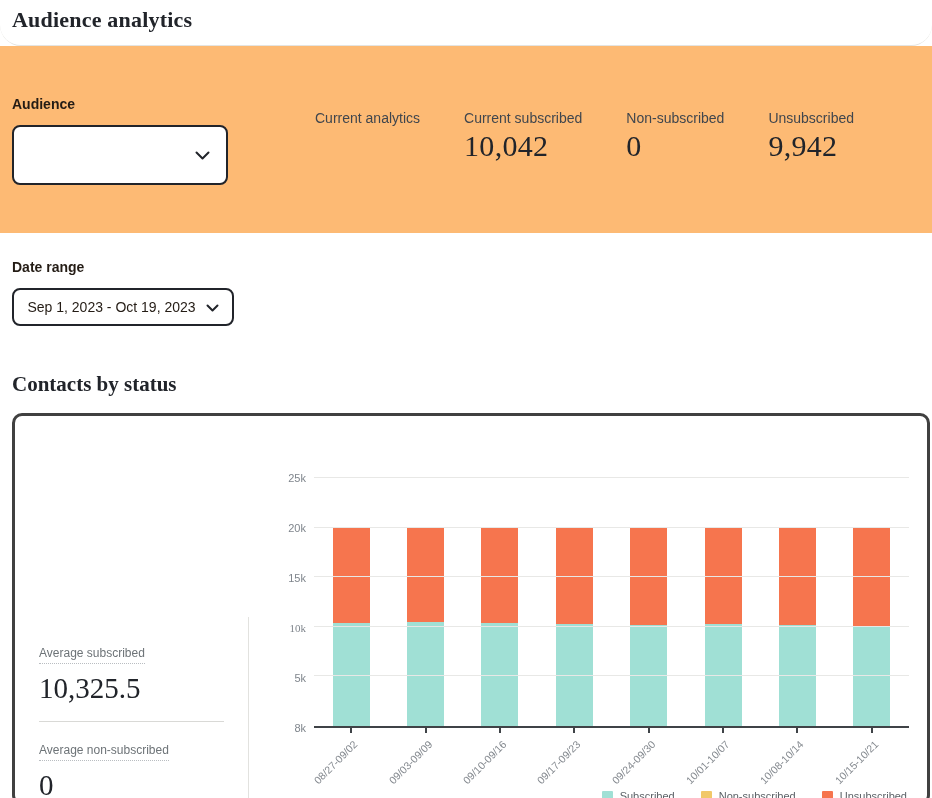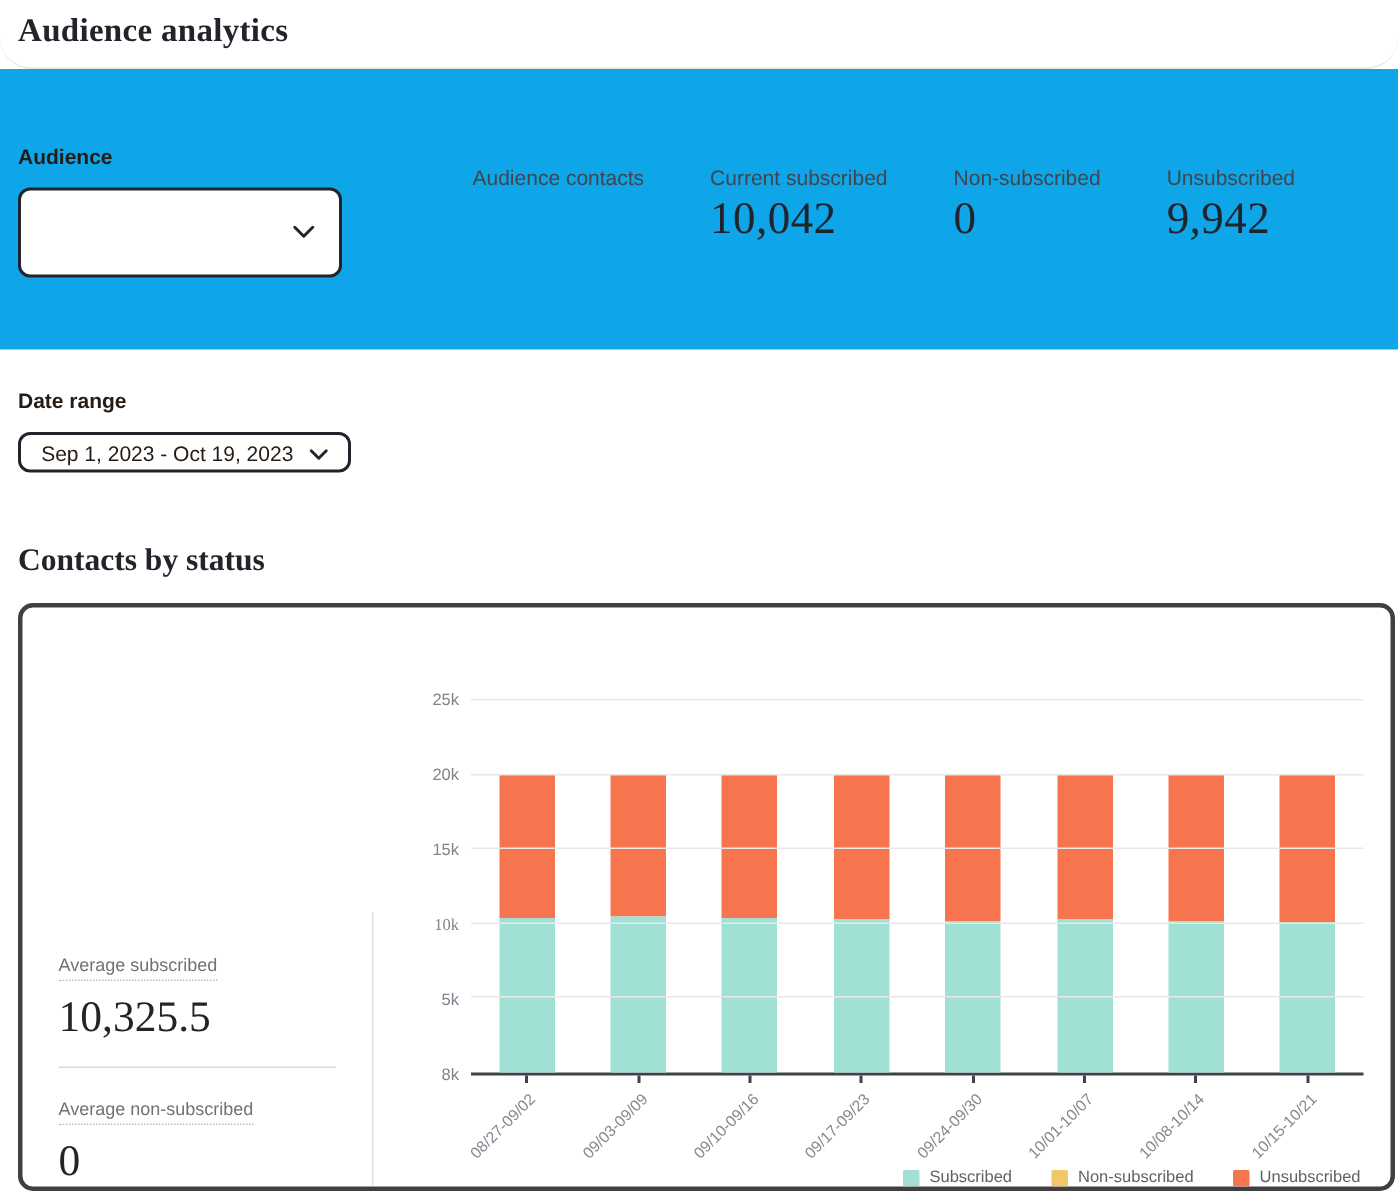--- a/index.html
+++ b/index.html
@@ -3,32 +3,32 @@
 <meta charset="utf-8">
 <style>
   * { box-sizing: border-box; margin: 0; padding: 0; }
   html, body { width: 932px; height: 798px; overflow: hidden; background: #fff;
     font-family: "Liberation Sans", sans-serif; color: #241c15; }
 
   .page-header { padding: 7px 12px 12px; border-bottom: 1px solid #e4e4e1; border-radius: 21px; }
   .page-title { font-family: "Liberation Serif", "DejaVu Serif", serif;
     font-size: 22px; font-weight: 600; letter-spacing: .2px; color: #21242a; }
 
-  .top-panel { background: #0ea5e9; height: 187px; padding: 50px 12px 0; display: flex; align-items: flex-start; }
+  .top-panel { background: #fdba74; height: 187px; padding: 50px 12px 0; display: flex; align-items: flex-start; }
   .field-label { font-size: 14px; font-weight: 700; color: #241c15; margin-bottom: 13px; }
   .audience-select { width: 216px; height: 60px; background: #fff; border: 2px solid #21242a;
     border-radius: 8px; display: flex; align-items: center; justify-content: flex-end;
     padding: 0 16px; cursor: pointer; }
   .stats { display: flex; gap: 44px; margin-left: 87px; padding-top: 14px; }
   .stat-label { font-size: 14px; color: #40464d; margin-bottom: 3px; }
   .stat-value { font-family: "Liberation Serif", "DejaVu Serif", serif; font-size: 30px;
     font-weight: 500; color: #21242a; letter-spacing: .3px; }
 
   .date-section { padding: 26px 12px 0; }
-  .date-button { width: 222px; height: 27px; background: #fff; border: 2px solid #21242a;
+  .date-button { width: 222px; height: 38px; background: #fff; border: 2px solid #21242a;
     border-radius: 8px; display: flex; align-items: center; justify-content: center;
     gap: 10px; font-size: 14px; color: #241c15; cursor: pointer; }
 
   .section-header { padding: 46px 12px 0; }
   .section-title { font-family: "Liberation Serif", "DejaVu Serif", serif; font-size: 21px;
     font-weight: 600; color: #21242a; }
 
   .card { margin: 16px 12px 0 12px; width: 918px; height: 392px; border: 3px solid #404040;
     border-radius: 10px; display: flex; background: #fff; overflow: hidden; align-items: flex-end; }
   .card-left { width: 234px; flex: 0 0 234px; border-right: 1px solid #e2e2df; padding: 26px 24px 0; }
@@ -73,21 +73,21 @@
       <span></span>
       <span>
         <svg width="15" height="9" viewBox="0 0 15 9">
             <polyline points="1.5,1.5 7.5,7.5 13.5,1.5" fill="none" stroke="#21242a" stroke-width="2" stroke-linecap="round" stroke-linejoin="round"></polyline>
           </svg>
       </span>
     </div>
   </div>
   <div class="stats">
     <div>
-      <div class="stat-label">Audience contacts</div>
+      <div class="stat-label">Current analytics</div>
     </div>
     <div>
       <div class="stat-label">Current subscribed</div>
       <div class="stat-value">10,042</div>
     </div>
     <div>
       <div class="stat-label">Non-subscribed</div>
       <div class="stat-value">0</div>
     </div>
     <div>

